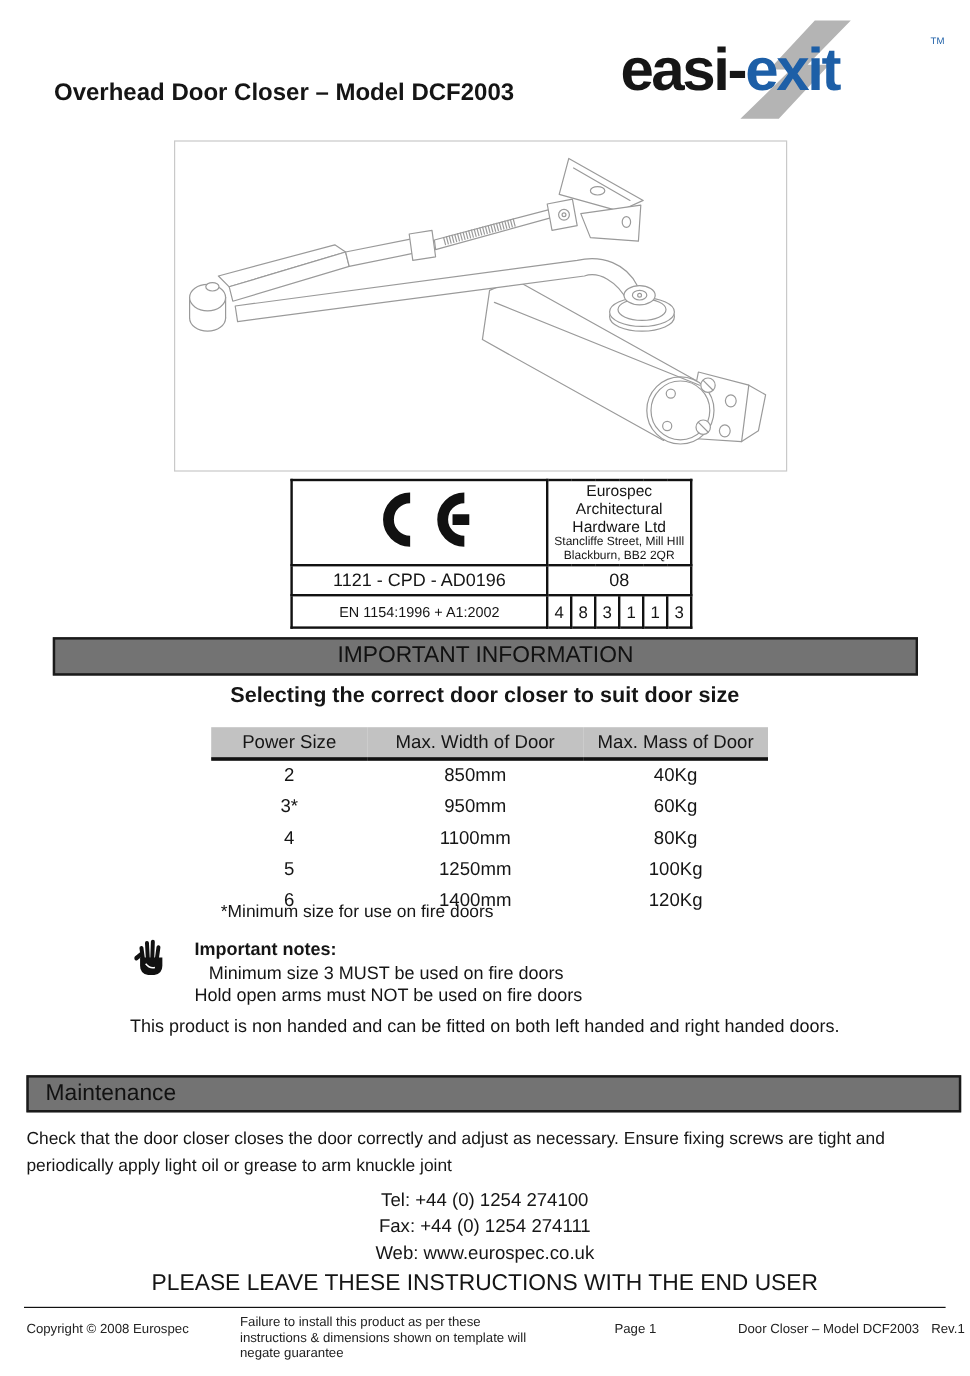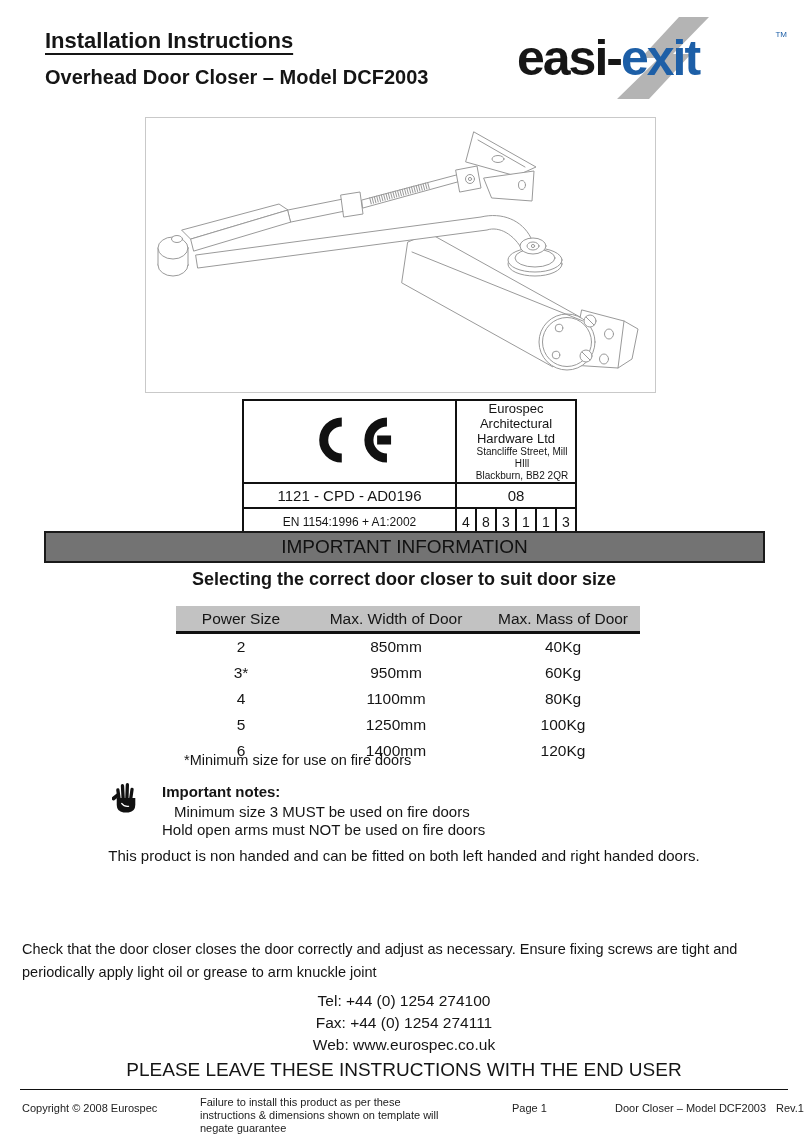--- a/index.html
+++ b/index.html
@@ -23,21 +23,21 @@
   .logo-tm{position:absolute; right:2px; top:16px; font-size:8px; color:#1d5fa7; letter-spacing:0;}
 
   
   .drawing-box{left:145px; top:117px; width:509px; height:274px; border:1px solid #c9c9c9; background:#fff;}
 
   
   .ce-table{left:242px; top:399px; border-collapse:collapse;}
   .ce-table td{border:2px solid #111; text-align:center; vertical-align:middle; padding:0;}
   .ce-cell{width:211px; height:64px;}
   .company-cell{width:111px; font-size:13px; line-height:15px; padding:3px 2px;}
-  .company-cell .small{font-size:10px; line-height:12px;padding-left:12px;}
+  .company-cell .small{font-size:10px; line-height:12px;}
   .certno-cell{height:23px; font-size:15px;}
   .year-cell{font-size:15px;}
   .std-cell{height:25px; font-size:12px;}
   .digit-cell{width:18px; font-size:14px;}
 
   
   .banner{background:#737373; border:2px solid #1a1a1a; color:#111;}
   .banner-important{left:44px; top:531px; width:717px; height:28px; line-height:28px;
     text-align:center; font-size:19px;}
   .banner-maintenance{left:22px; top:896px; width:761px; height:27px; line-height:27px;
@@ -69,21 +69,20 @@
   .f-guarantee{left:200px; top:1096px; width:256px; line-height:13px;}
   .f-page{left:512px; top:1102px;}
   .f-ref{left:615px; top:1102px;}
   .f-rev{margin-left:10px;}
 </style>
 </head>
 <body>
 
 <div class="page">
 
-  <div class="abs title">Installation Instructions</div>
   <div class="abs subtitle">Overhead Door Closer – Model DCF2003</div>
 
   <div class="abs logo">
     <svg class="logo-band" viewBox="0 0 286 88">
       <polygon points="176,3 206,3 170,40 188,40 146,85 114,85 156,44 138,44" fill="#b4b4b4"></polygon>
     </svg>
     <div class="logo-text"><span class="logo-black">easi</span><span class="logo-black">-</span><span class="logo-blue">e</span><span class="logo-blue">xit</span></div>
     <div class="logo-tm">TM</div>
   </div>
 
@@ -236,20 +235,21 @@
       <rect x="17.2" y="6.5" width="3.2" height="12.5" rx="1.6" transform="rotate(8 18.8 12)"></rect>
       <path d="M4.5 16.5 L22.5 16.5 L22.5 23 Q22.5 29.5 16 30.5 L11 30.5 Q4.5 29.5 4.5 23 Z"></path>
       <path d="M9 21.5 Q12 25.5 16.5 24.5" stroke="#fff" fill="none" stroke-width="1.2"></path>
     </svg>
   </div>
   <div class="abs notes-title">Important notes:</div>
   <div class="abs note-1">Minimum size 3 MUST be used on fire doors</div>
   <div class="abs note-2">Hold open arms must NOT be used on fire doors</div>
   <div class="abs handed-note">This product is non handed and can be fitted on both left handed and right handed doors.</div>
 
+  <div class="abs banner banner-maintenance">Maintenance</div>
   <div class="abs maint-text">Check that the door closer closes the door correctly and adjust as necessary. Ensure fixing screws are tight and periodically apply light oil or grease to arm knuckle joint</div>
 
   <div class="abs contact">
     <div>Tel: +44 (0) 1254 274100</div>
     <div>Fax: +44 (0) 1254 274111</div>
     <div>Web: www.eurospec.co.uk</div>
   </div>
 
   <div class="abs closing-note">PLEASE LEAVE THESE INSTRUCTIONS WITH THE END USER</div>
 

